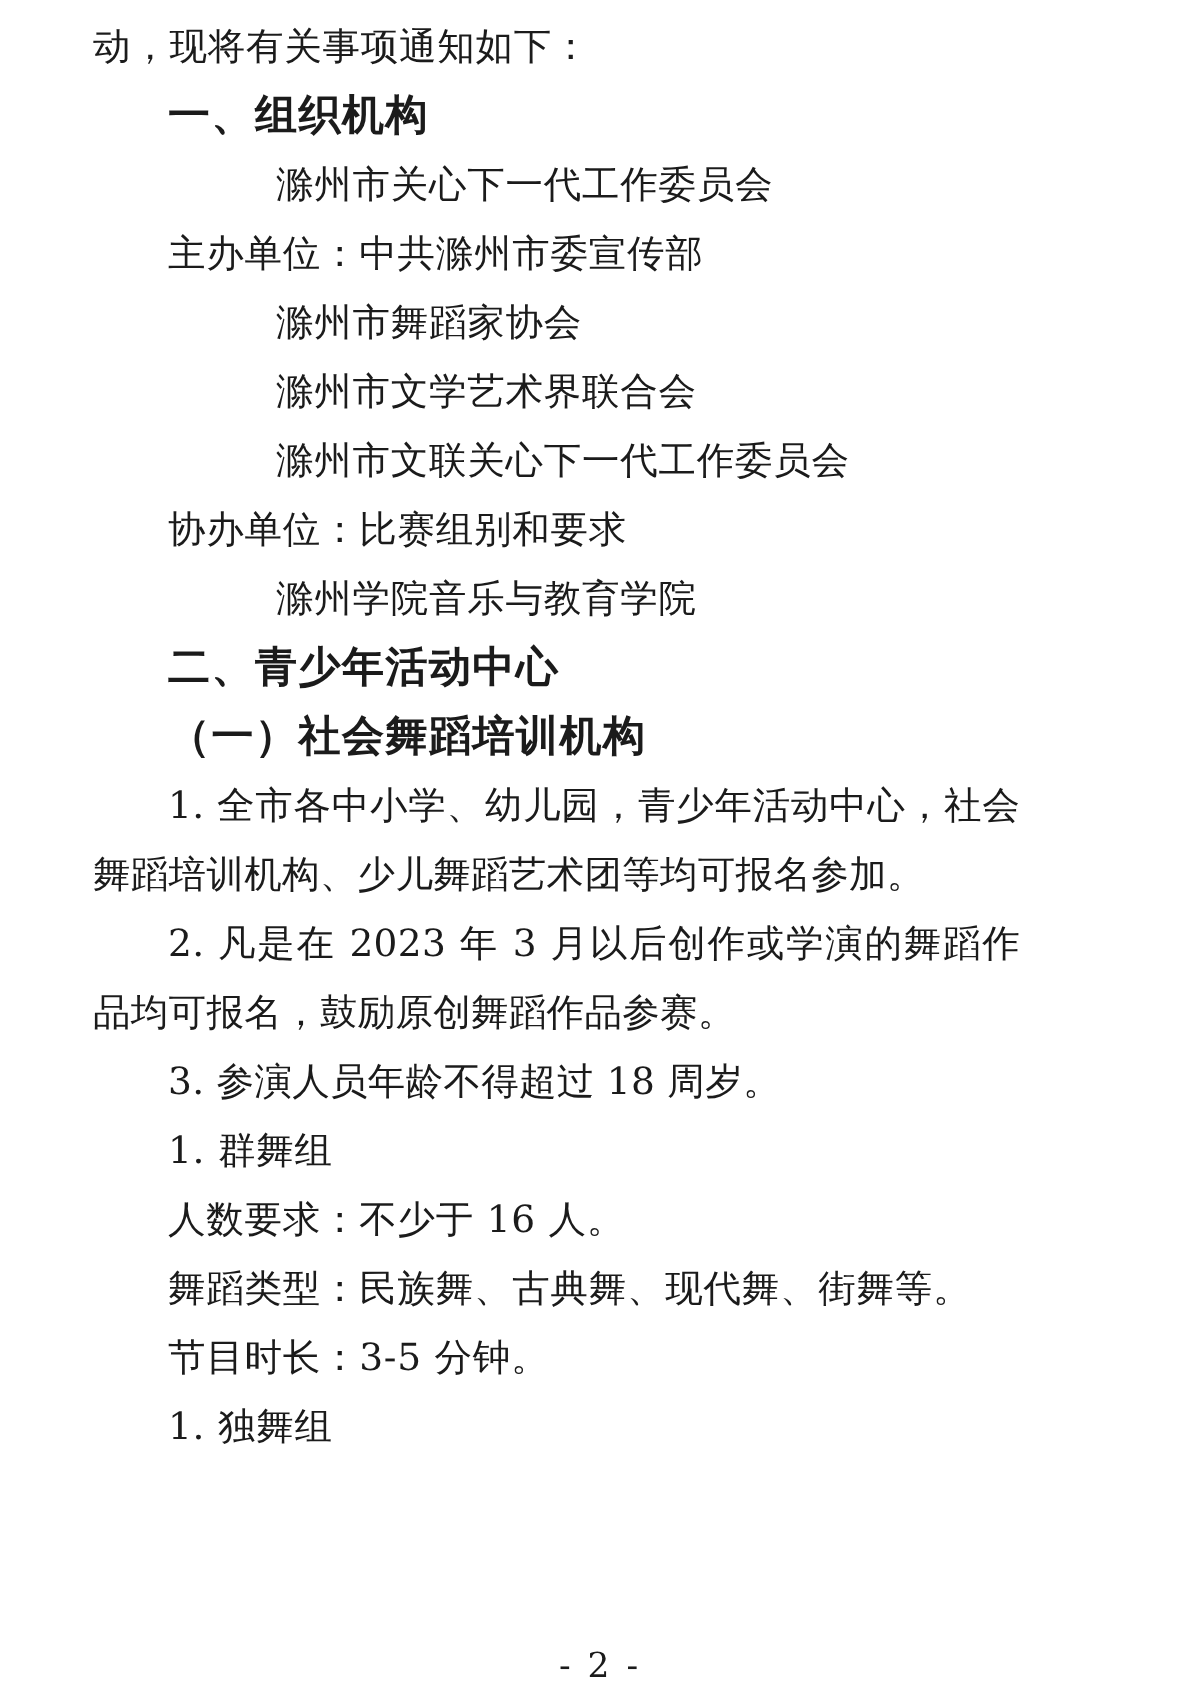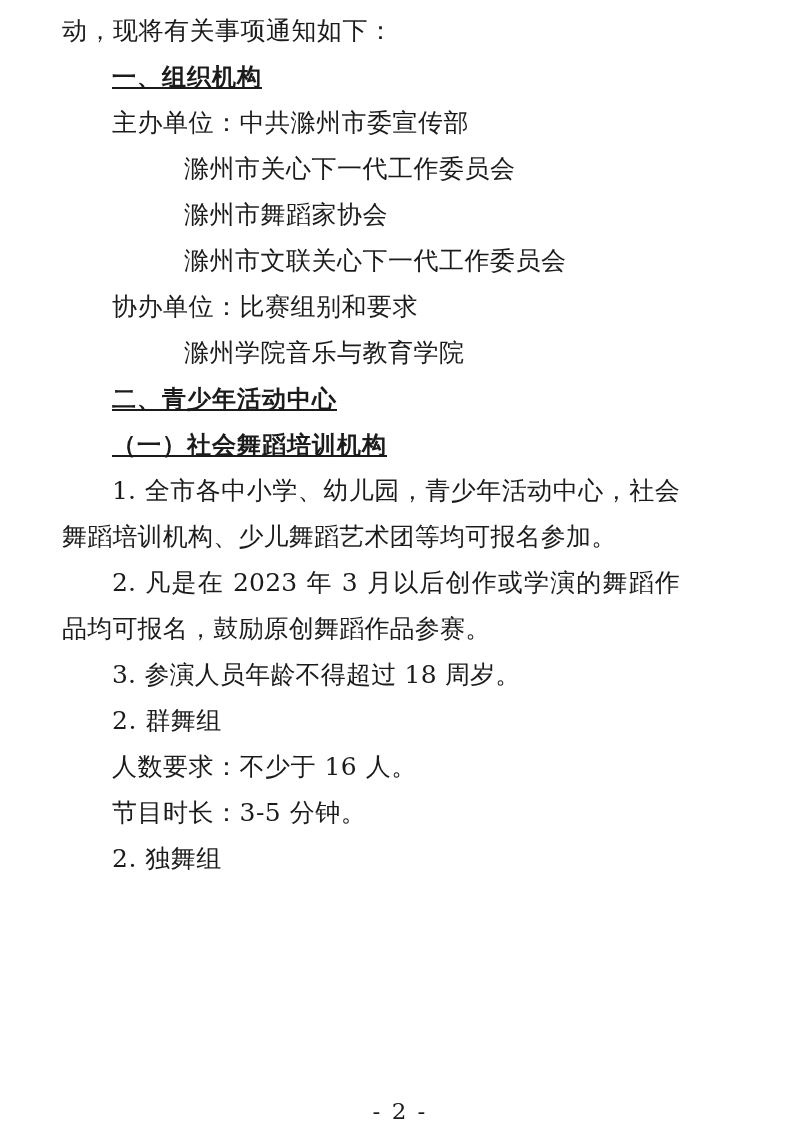--- a/index.html
+++ b/index.html
@@ -26,23 +26,22 @@
   .line {
     font-size: 25px;
     line-height: 46px;
     letter-spacing: 0.5px;
     white-space: pre;
   }
   
   .bold {
     font-weight: bold;
     font-family: "DejaVu Sans", "Liberation Sans", sans-serif;
-    font-size: 24px;
+    font-size: 28px;
     letter-spacing: 1px;
-    text-decoration: underline;
   }
   .indent1 { padding-left: 50px; }
   .hang-unit { padding-left: 122px; } 
   .body-para {
     font-size: 25px;
     line-height: 46px;
     text-align: justify;
     text-justify: inter-ideograph;
     letter-spacing: 0.2px;
     text-indent: 50px;
@@ -61,37 +60,39 @@
 </style>
 </head>
 <body>
 
 <div class="page">
 
   <p class="line blk">动，现将有关事项通知如下：</p>
 
   <p class="line blk bold indent1">一、组织机构</p>
 
+  <p class="line blk hang-unit">滁州市关心下一代工作委员会</p>
   <p class="line blk indent1">主办单位：中共滁州市委宣传部</p>
-  <p class="line blk hang-unit">滁州市关心下一代工作委员会</p>
   <p class="line blk hang-unit">滁州市舞蹈家协会</p>
+  <p class="line blk hang-unit">滁州市文学艺术界联合会</p>
 
   <p class="line blk hang-unit">滁州市文联关心下一代工作委员会</p>
 
   <p class="line blk indent1">协办单位：比赛组别和要求</p>
   <p class="line blk hang-unit">滁州学院音乐与教育学院</p>
 
   <p class="line blk bold indent1">二、青少年活动中心</p>
   <p class="line blk bold indent1">（一）社会舞蹈培训机构</p>
 
   <p class="body-para blk">1. 全市各中小学、幼儿园，青少年活动中心，社会舞蹈培训机构、少儿舞蹈艺术团等均可报名参加。</p>
   <p class="body-para blk">2. 凡是在 2023 年 3 月以后创作或学演的舞蹈作品均可报名，鼓励原创舞蹈作品参赛。</p>
   <p class="body-para blk">3. 参演人员年龄不得超过 18 周岁。</p>
 
 
-  <p class="line blk indent1">2. 群舞组</p>
+  <p class="line blk indent1">1. 群舞组</p>
   <p class="line blk indent1">人数要求：不少于 16 人。</p>
+  <p class="line blk indent1">舞蹈类型：民族舞、古典舞、现代舞、街舞等。</p>
   <p class="line blk indent1">节目时长：3-5 分钟。</p>
-  <p class="line blk indent1">2. 独舞组</p>
+  <p class="line blk indent1">1. 独舞组</p>
 
 </div>
 
 <div class="footer">- 2 -</div>
 
 </body></html>

